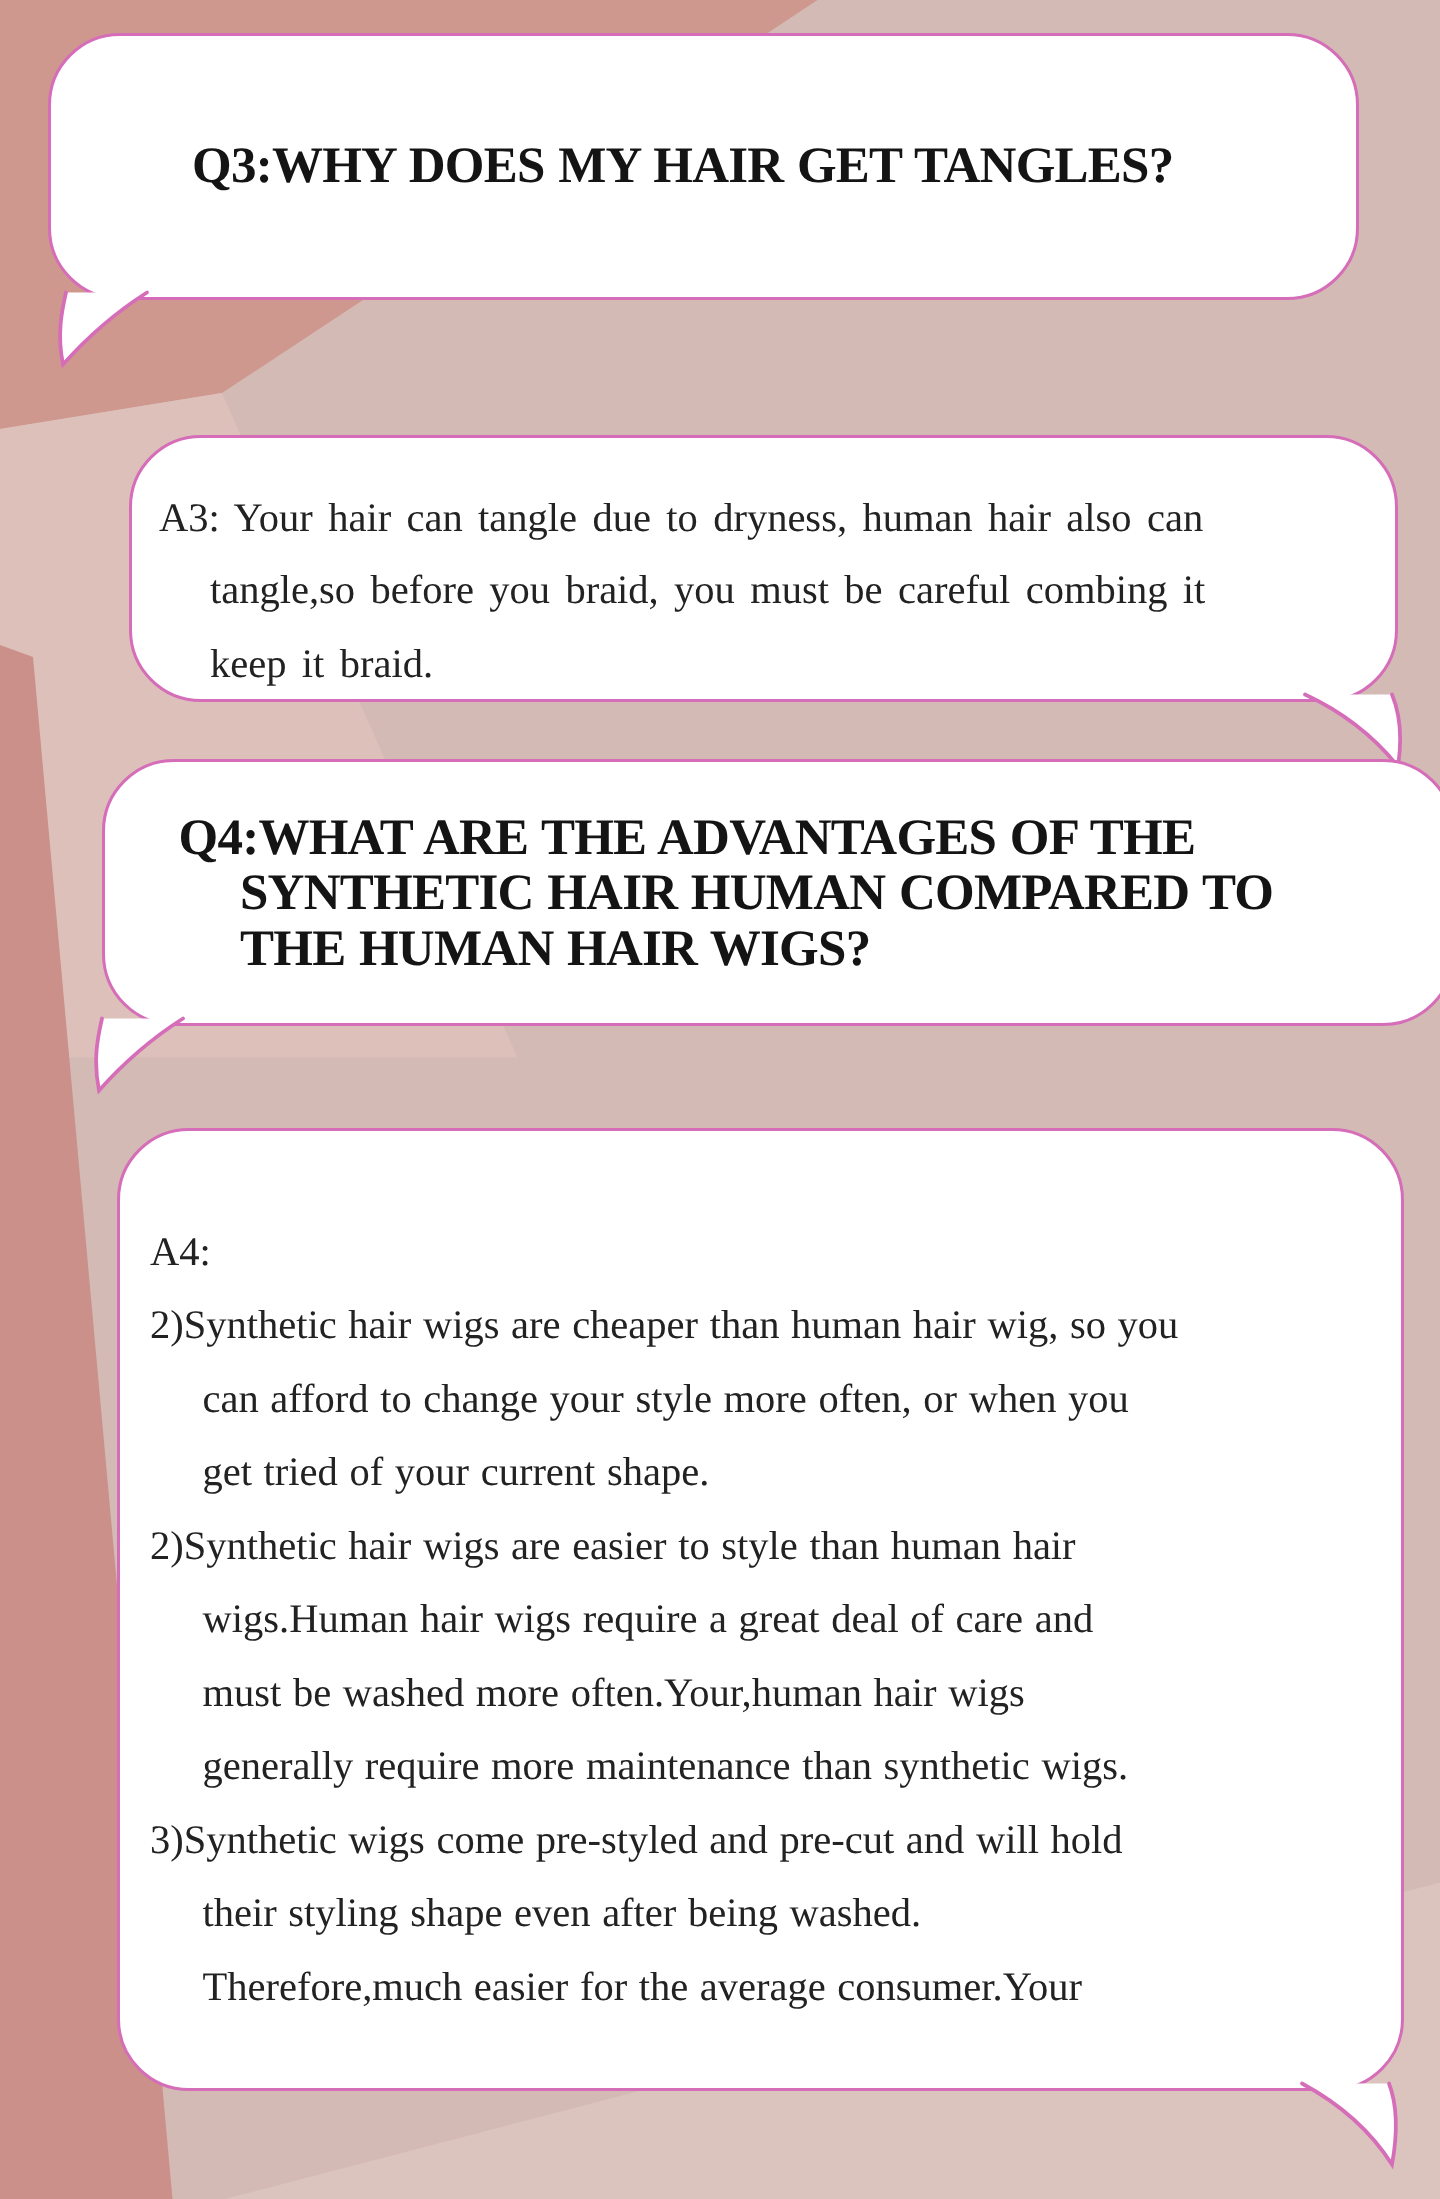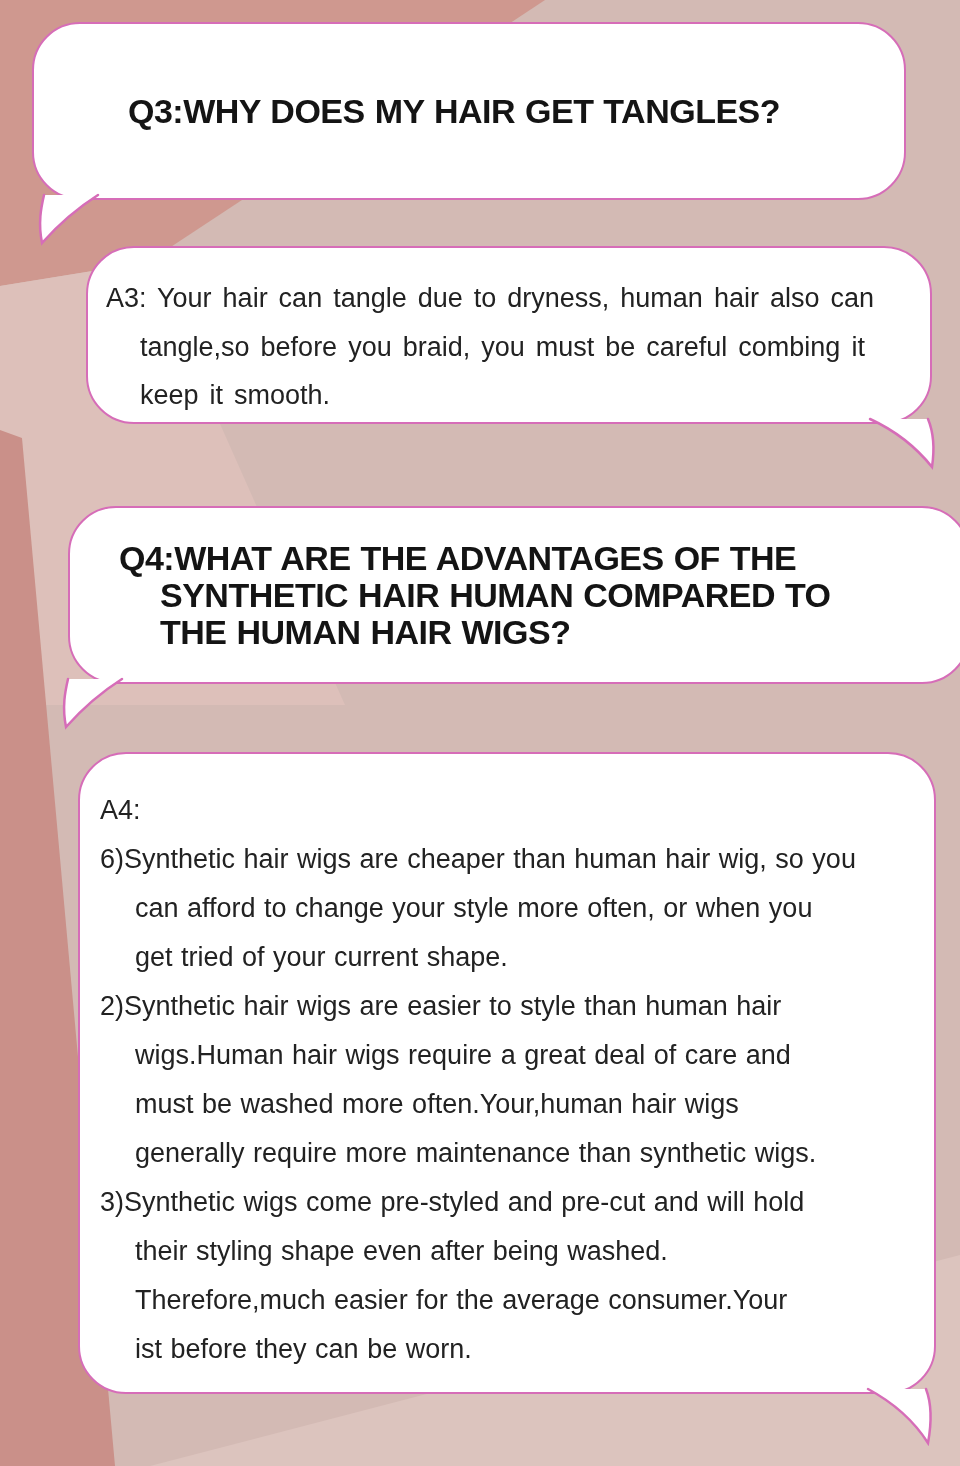--- a/index.html
+++ b/index.html
@@ -1,21 +1,21 @@
 <!DOCTYPE html>
 <html style="--base: #d3bab4; --dark: #cf988f; --dark2: #ca9089; --light: #ddc0ba; --wedge: #dcc4be; --border: #d66db8; --heading_text: #141414; --body_text: #222222;"><head>
 <meta charset="utf-8">
 <style>
   html,body{margin:0;padding:0;background:#9b8b87;}
   .stage{
     position:relative;
     width:960px;height:1466px;
     overflow:hidden;
     background:var(--base,#d3bab4);
-    font-family:Liberation Sans, sans-serif;
+    font-family:Liberation Serif, serif;
   }
   .bg{position:absolute;inset:0;z-index:0;}
   .bubble{
     position:absolute;
     background:#ffffff;
     border:2px solid var(--border,#d66db8);
     border-radius:48px;
     box-sizing:border-box;
     z-index:1;
     display:flex;flex-direction:column;justify-content:center;
@@ -32,21 +32,21 @@
     word-spacing:1px;
   }
   .q3 .content{padding-left:94px;}
   .q4 .content{padding-left:49px;}
   .q4 .heading .ln{line-height:37px;}
   .q4 .ind1{margin-left:41px;}
   .bodytext .ln{
     font-size:27px;
     color:var(--body_text,#222222);
   }
-  .a3{justify-content:center;}
+  .a3{justify-content:flex-end;margin-top:44px;}
   .a3 .content{padding:24px 14px 0 18px;}
   .a3 .ln{line-height:48.5px;word-spacing:3.5px;}
   .a3 .ind1{margin-left:34px;}
   .a4{justify-content:center;}
   .a4 .content{padding:13px 14px 0 20px;}
   .a4 .ln{line-height:49px;word-spacing:1px;}
   .a4 .ind1{margin-left:35px;}
   
   .q3{left:32px;top:22px;width:874px;height:178px;}
   .a3{left:86px;top:246px;width:846px;height:178px;}
@@ -72,51 +72,50 @@
       </div>
     <svg class="tail tail-left" width="75" height="52" viewBox="0 0 75 52">
       <path d="M 62,0 C 40,14 22,30 6,48 C 2,28 5,13 8,0" fill="#ffffff" stroke="var(--border)" stroke-width="2.5" stroke-linecap="round"></path>
     </svg>
   </div>
 
   <div class="bubble a3 bodytext">
     <div class="content">
         <div class="ln ind0">A3: Your hair can tangle due to dryness, human hair also can</div>
         <div class="ln ind1">tangle,so before you braid, you must be careful combing it</div>
-        <div class="ln ind1">keep it smooth.</div>
+        <div class="ln ind1">keep it braid.</div>
       </div>
     <svg class="tail tail-right" width="82" height="50" viewBox="0 0 82 50">
       <path d="M 14,0 C 40,12 60,28 76,48 C 79,28 77,12 72,0" fill="#ffffff" stroke="var(--border)" stroke-width="2.5" stroke-linecap="round"></path>
     </svg>
   </div>
 
   <div class="bubble q4">
     <div class="content heading">
         <div class="ln ind0">Q4:WHAT ARE THE ADVANTAGES OF THE</div>
         <div class="ln ind1">SYNTHETIC HAIR HUMAN COMPARED TO</div>
         <div class="ln ind1">THE HUMAN HAIR WIGS?</div>
       </div>
     <svg class="tail tail-left" style="left:-10px" width="75" height="52" viewBox="0 0 75 52">
       <path d="M 62,0 C 40,14 22,30 6,48 C 2,28 5,13 8,0" fill="#ffffff" stroke="var(--border)" stroke-width="2.5" stroke-linecap="round"></path>
     </svg>
   </div>
 
   <div class="bubble a4 bodytext">
     <div class="content">
         <div class="ln ind0">A4:</div>
-        <div class="ln ind0">6)Synthetic hair wigs are cheaper than human hair wig, so you</div>
+        <div class="ln ind0">2)Synthetic hair wigs are cheaper than human hair wig, so you</div>
         <div class="ln ind1">can afford to change your style more often, or when you</div>
         <div class="ln ind1">get tried of your current shape.</div>
         <div class="ln ind0">2)Synthetic hair wigs are easier to style than human hair</div>
         <div class="ln ind1">wigs.Human hair wigs require a great deal of care and</div>
         <div class="ln ind1">must be washed more often.Your,human hair wigs</div>
         <div class="ln ind1">generally require more maintenance than synthetic wigs.</div>
         <div class="ln ind0">3)Synthetic wigs come pre-styled and pre-cut and will hold</div>
         <div class="ln ind1">their styling shape even after being washed.</div>
         <div class="ln ind1">Therefore,much easier for the average consumer.Your</div>
-        <div class="ln ind1">ist before they can be worn.</div>
       </div>
     <svg class="tail tail-right" style="right:-2px" width="82" height="56" viewBox="0 0 82 56">
       <path d="M 14,0 C 40,14 60,32 74,54 C 78,32 77,13 72,0" fill="#ffffff" stroke="var(--border)" stroke-width="2.5" stroke-linecap="round"></path>
     </svg>
   </div>
 
 </div>
 
 </body></html>

